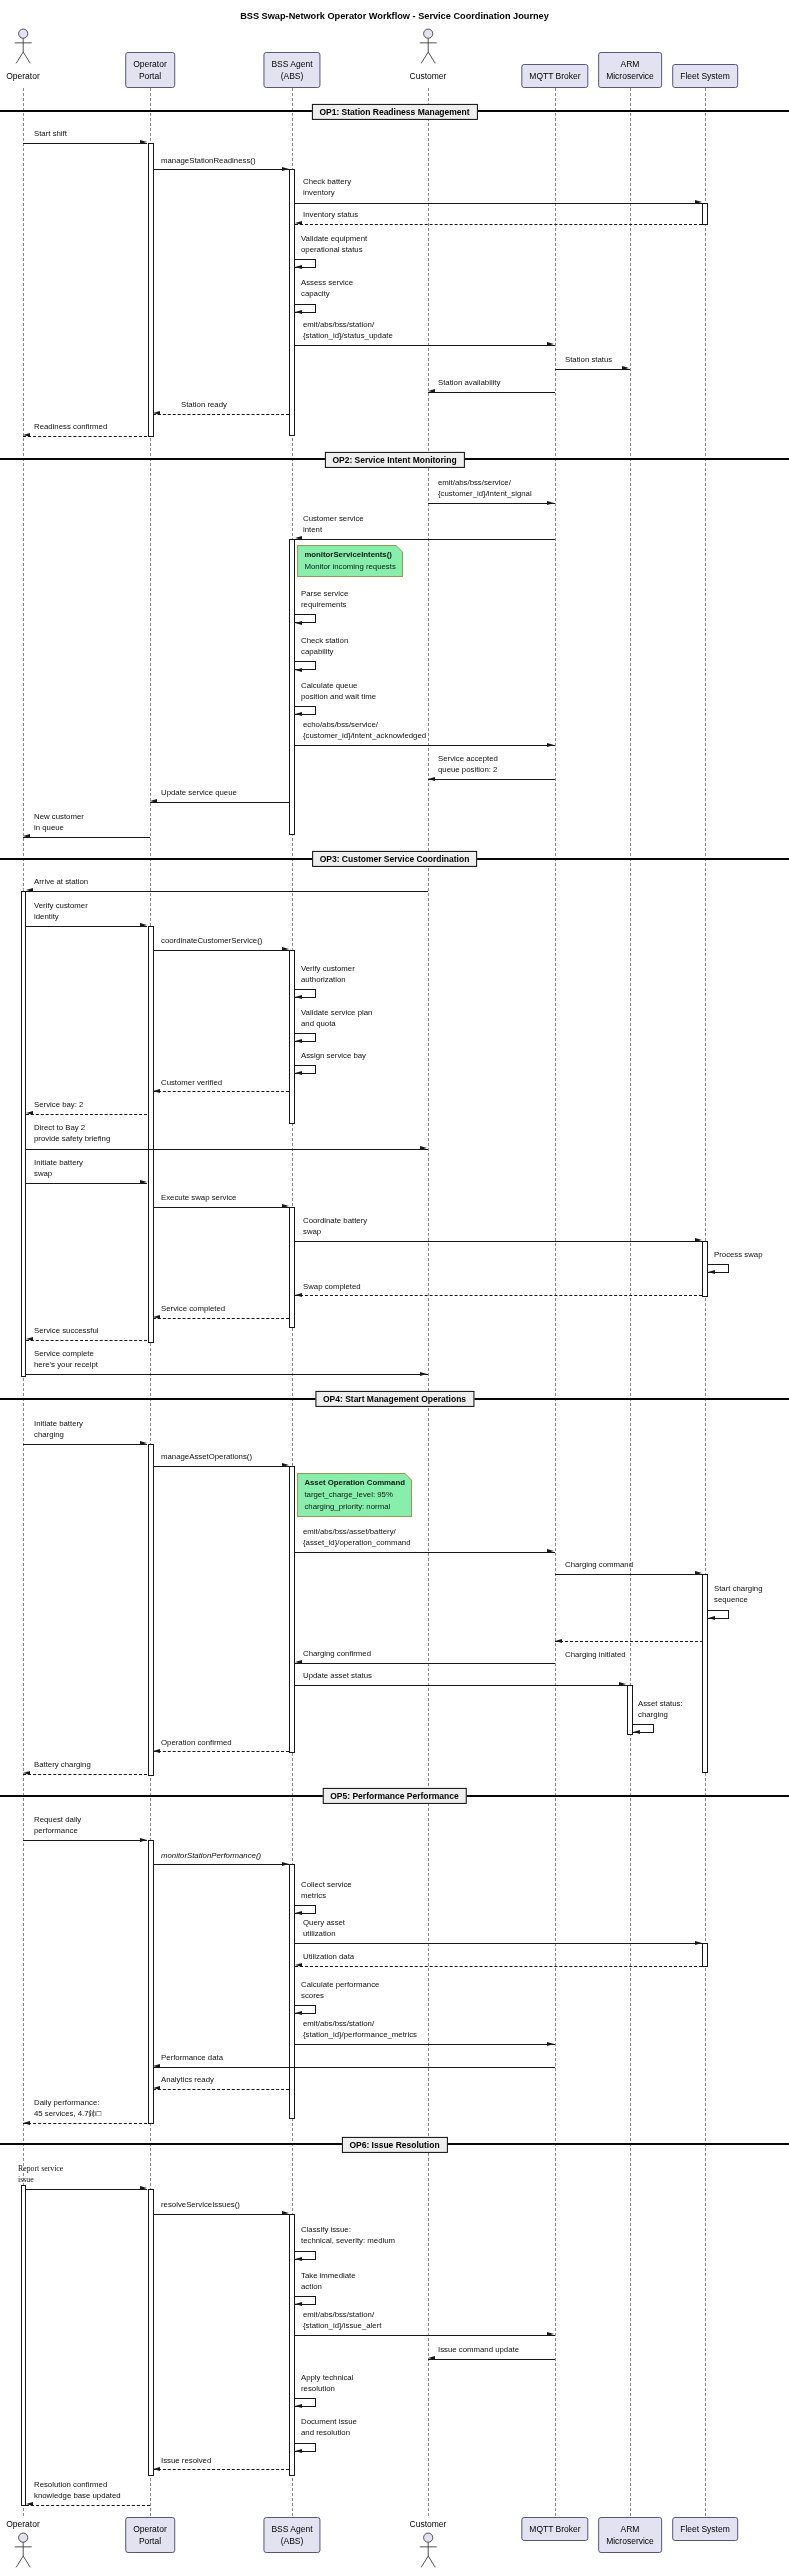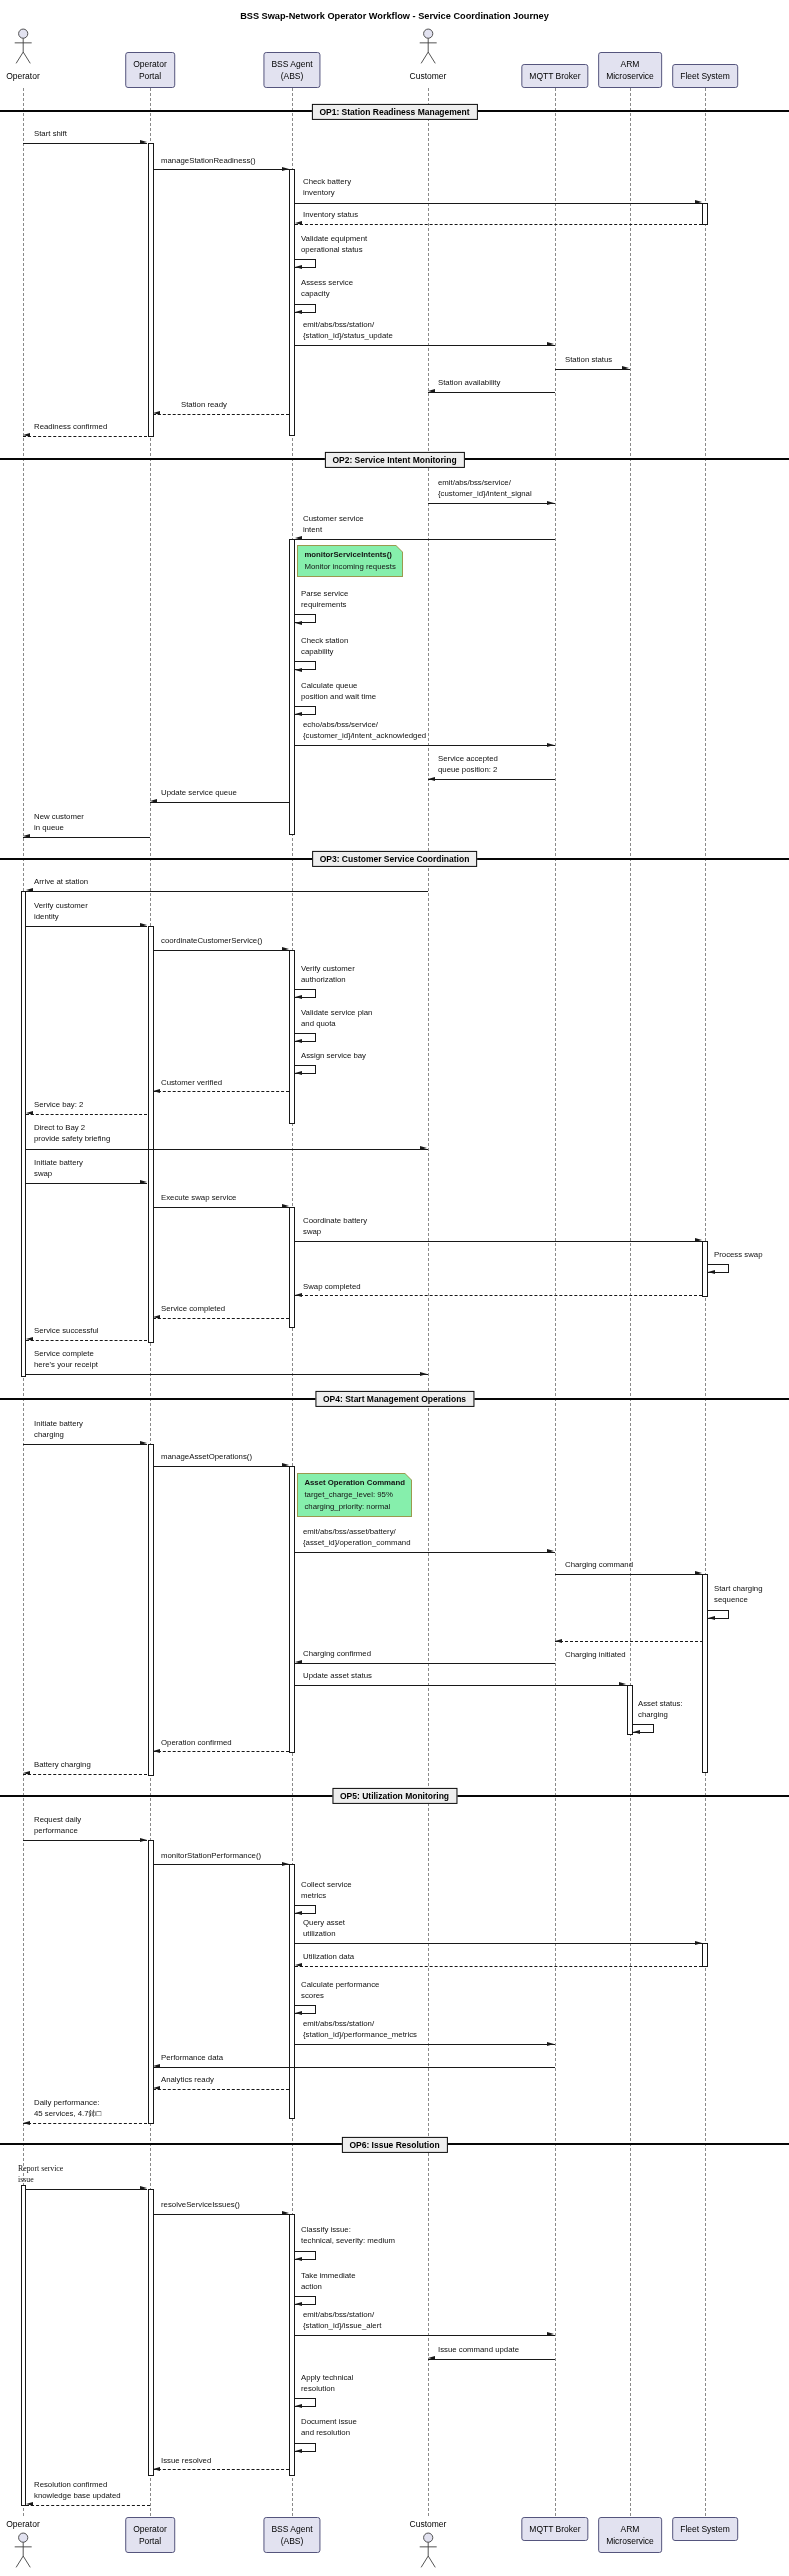--- a/index.html
+++ b/index.html
@@ -64,21 +64,21 @@
     <div class="act" style="left: 289px; top: 2214px; height: 262px;"></div>
     <div class="divline" style="top: 110px;"></div>
     <div class="divlabel" style="left: 50%; top: 112px;">OP1: Station Readiness Management</div>
     <div class="divline" style="top: 458px;"></div>
     <div class="divlabel" style="left: 50%; top: 460px;">OP2: Service Intent Monitoring</div>
     <div class="divline" style="top: 858px;"></div>
     <div class="divlabel" style="left: 50%; top: 859px;">OP3: Customer Service Coordination</div>
     <div class="divline" style="top: 1398px;"></div>
     <div class="divlabel" style="left: 50%; top: 1399px;">OP4: Start Management Operations</div>
     <div class="divline" style="top: 1795px;"></div>
-    <div class="divlabel" style="left: 50%; top: 1796px;">OP5: Utilization Monitoring</div>
+    <div class="divlabel" style="left: 50%; top: 1796px;">OP5: Performance Performance</div>
     <div class="divline" style="top: 2143px;"></div>
     <div class="divlabel" style="left: 50%; top: 2145px;">OP6: Issue Resolution</div>
     <div class="msgline" style="left: 23px; top: 143px; width: 124px;"></div>
     <div class="ah r" style="left: 140px; top: 140px;"></div>
     <div class="mlabel" style="left: 34px; top: 128px;">Start shift</div>
     <div class="msgline" style="left: 153px; top: 169px; width: 136px;"></div>
     <div class="ah r" style="left: 282px; top: 167px;"></div>
     <div class="mlabel" style="left: 161px; top: 155px;">manageStationReadiness()</div>
     <div class="msgline" style="left: 295px; top: 203px; width: 407px;"></div>
     <div class="ah r" style="left: 695px; top: 200px;"></div>
@@ -216,21 +216,21 @@
     <div class="ah l" style="left: 153px; top: 1749px;"></div>
     <div class="mlabel" style="left: 161px; top: 1737px;">Operation confirmed</div>
     <div class="msgline dashed" style="left: 23px; top: 1774px; width: 124px;"></div>
     <div class="ah l" style="left: 23px; top: 1771px;"></div>
     <div class="mlabel" style="left: 34px; top: 1759px;">Battery charging</div>
     <div class="msgline" style="left: 23px; top: 1840px; width: 124px;"></div>
     <div class="ah r" style="left: 140px; top: 1838px;"></div>
     <div class="mlabel" style="left: 34px; top: 1814px;">Request daily<br>performance</div>
     <div class="msgline" style="left: 153px; top: 1864px; width: 136px;"></div>
     <div class="ah r" style="left: 282px; top: 1862px;"></div>
-    <div class="mlabel" style="left: 161px; top: 1850px;">monitorStationPerformance()</div>
+    <div class="mlabel" style="left: 161px; top: 1850px; font-style: italic;">monitorStationPerformance()</div>
     <div class="selfloop" style="left: 295px; top: 1905px;"></div>
     <div class="ah l" style="left: 295px; top: 1911px;"></div>
     <div class="mlabel" style="left: 301px; top: 1879px;">Collect service<br>metrics</div>
     <div class="msgline" style="left: 295px; top: 1943px; width: 407px;"></div>
     <div class="ah r" style="left: 695px; top: 1941px;"></div>
     <div class="mlabel" style="left: 303px; top: 1917px;">Query asset<br>utilization</div>
     <div class="msgline dashed" style="left: 295px; top: 1966px; width: 407px;"></div>
     <div class="ah l" style="left: 295px; top: 1963px;"></div>
     <div class="mlabel" style="left: 303px; top: 1951px;">Utilization data</div>
     <div class="selfloop" style="left: 295px; top: 2005px;"></div>

